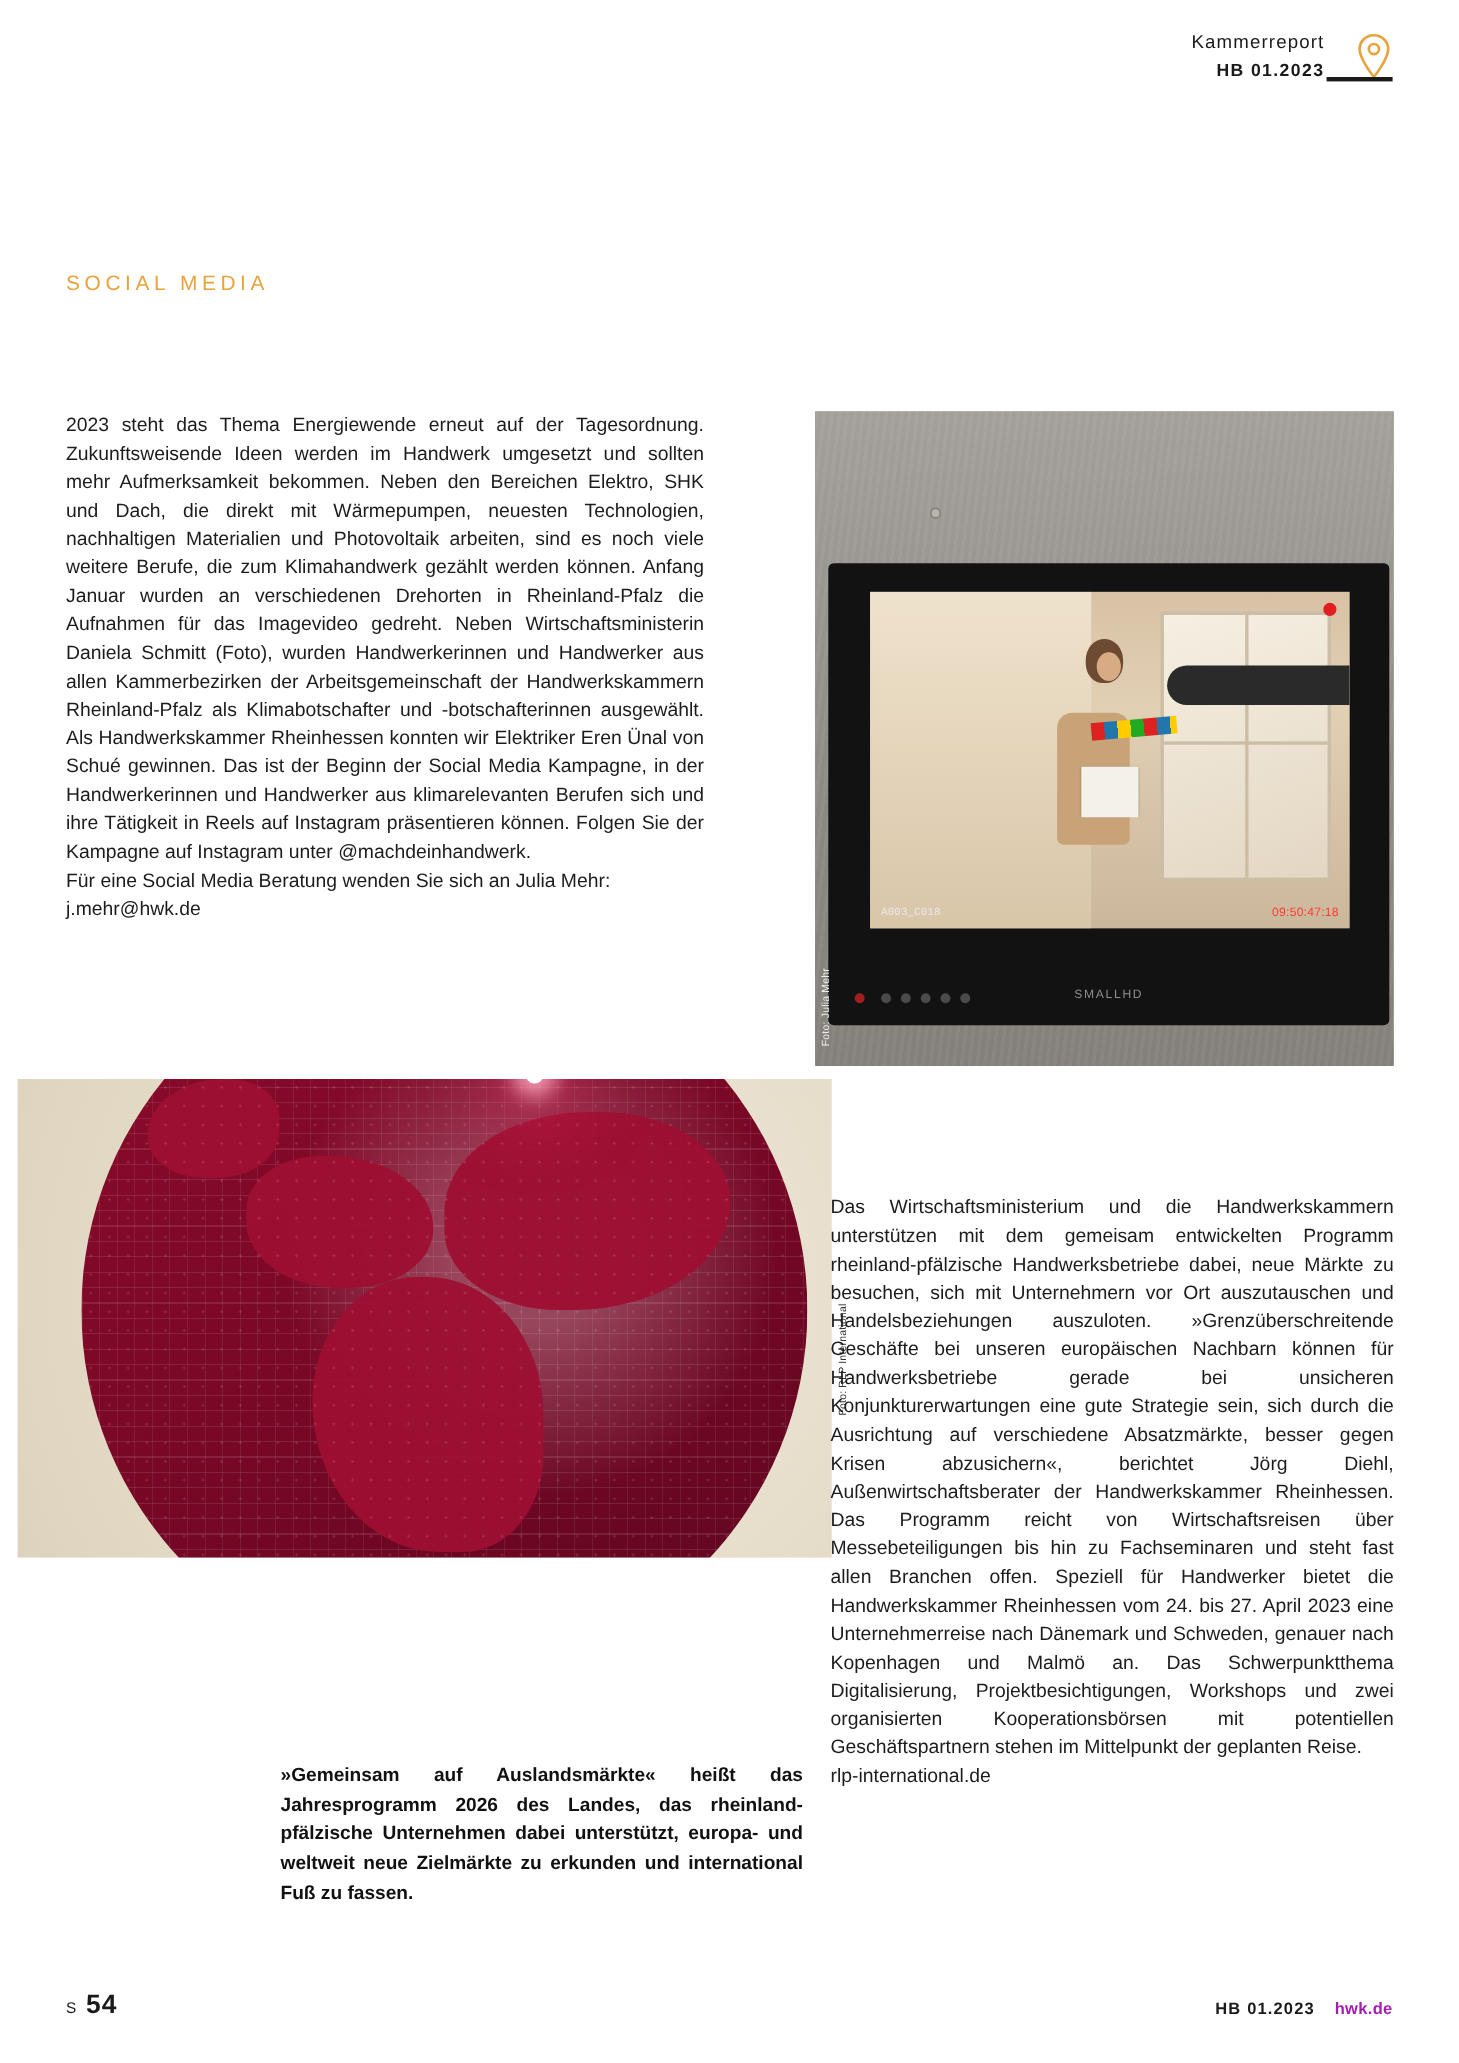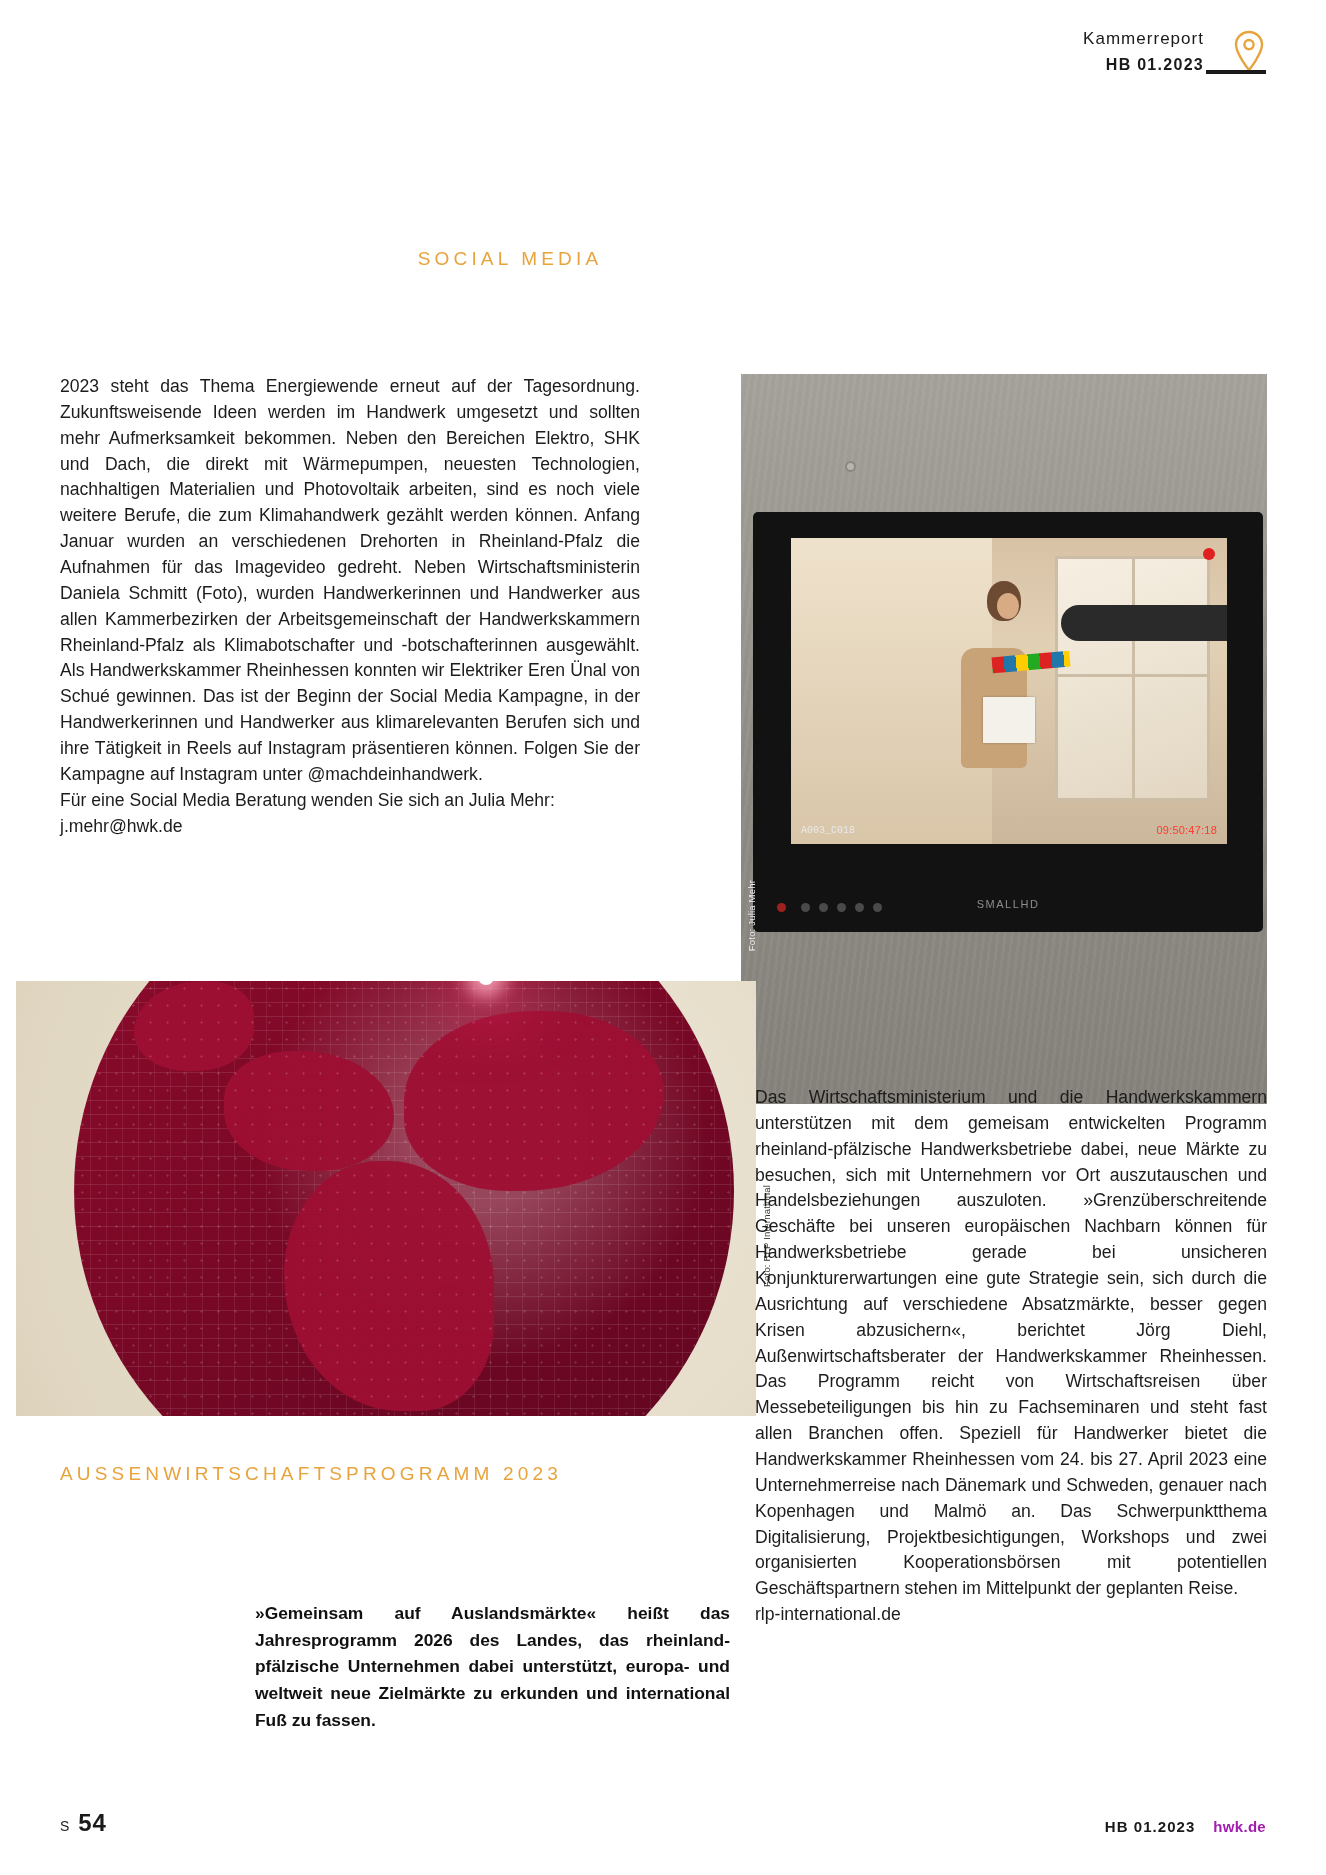--- a/index.html
+++ b/index.html
@@ -68,21 +68,20 @@
     letter-spacing: 0.045em;
     font-weight: 400;
     color: #111;
     margin-top: 12px;
   }
   .sec1-head-wrap {
     position: absolute;
     left: 60px;
     top: 248px;
     width: 900px;
-    text-align: center;
   }
 
   .body-col {
     font-size: 17.6px;
     line-height: 1.47;
     color: #1c1c1c;
     text-align: justify;
     hyphens: auto;
   }
   .col-left {
@@ -97,21 +96,21 @@
   .bold {
     font-weight: normal;
   }
 
   
   .photo-monitor {
     position: absolute;
     left: 741px;
     top: 374px;
     width: 526px;
-    height: 730px;
+    height: 595px;
     background: #8e8b86;
     overflow: hidden;
   }
   .mon-wall {
     position: absolute;
     inset: 0;
     background:
       linear-gradient(180deg, #a6a29c 0%, #9b9791 30%, #8f8b85 60%, #86827c 100%);
   }
   .mon-wall:after {
@@ -510,21 +509,20 @@
     <div class="globe-land" style="left:210px; top:300px; width:210px; height:250px; border-radius:45% 50% 35% 55%;"></div>
     <div class="globe-land" style="left:330px; top:150px; width:260px; height:180px; border-radius:50% 45% 55% 40%;"></div>
     <div class="globe-land" style="left:60px; top:120px; width:120px; height:90px; border-radius:60% 40% 50% 45%;"></div>
     <div class="globe-dots"></div>
     <div class="globe-flare"></div>
   </div>
 </div>
 <div class="credit-v credit-globe">Foto: RLP International</div>
 
 <div class="sec2-head-wrap">
-  <div class="kicker">AUSSENWIRTSCHAFTSPROGRAMM 2023</div>
 </div>
 
 <div class="lead-col">»Gemeinsam auf Auslandsmärkte« heißt das Jahresprogramm 2026 des Landes, das rheinland-pfälzische Unternehmen dabei unterstützt, europa- und weltweit neue Zielmärkte zu erkunden und international Fuß zu fassen.</div>
 
 <div class="col-right body-col">
   <p style="margin:0">Das Wirtschaftsministerium und die Handwerkskammern unterstützen mit dem gemeisam entwickelten Programm rheinland-pfälzische Handwerksbetriebe dabei, neue Märkte zu besuchen, sich mit Unternehmern vor Ort auszutauschen und Handelsbeziehungen auszuloten. »Grenzüberschreitende Geschäfte bei unseren europäischen Nachbarn können für Handwerksbetriebe gerade bei unsicheren Konjunkturerwartungen eine gute Strategie sein, sich durch die Ausrichtung auf verschiedene Absatzmärkte, besser gegen Krisen abzusichern«, berichtet Jörg Diehl, Außenwirtschaftsberater der Handwerkskammer Rheinhessen. Das Programm reicht von Wirtschaftsreisen über Messebeteiligungen bis hin zu Fachseminaren und steht fast allen Branchen offen. Speziell für Handwerker bietet die Handwerkskammer Rheinhessen vom 24. bis 27. April 2023 eine Unternehmerreise nach Dänemark und Schweden, genauer nach Kopenhagen und Malmö an. Das Schwerpunktthema Digitalisierung, Projektbesichtigungen, Workshops und zwei organisierten Kooperationsbörsen mit potentiellen Geschäftspartnern stehen im Mittelpunkt der geplanten Reise.</p>
   <p style="margin:0" class="bold tail">rlp-international.de</p>
 </div>
 
 <div class="footer-left">

